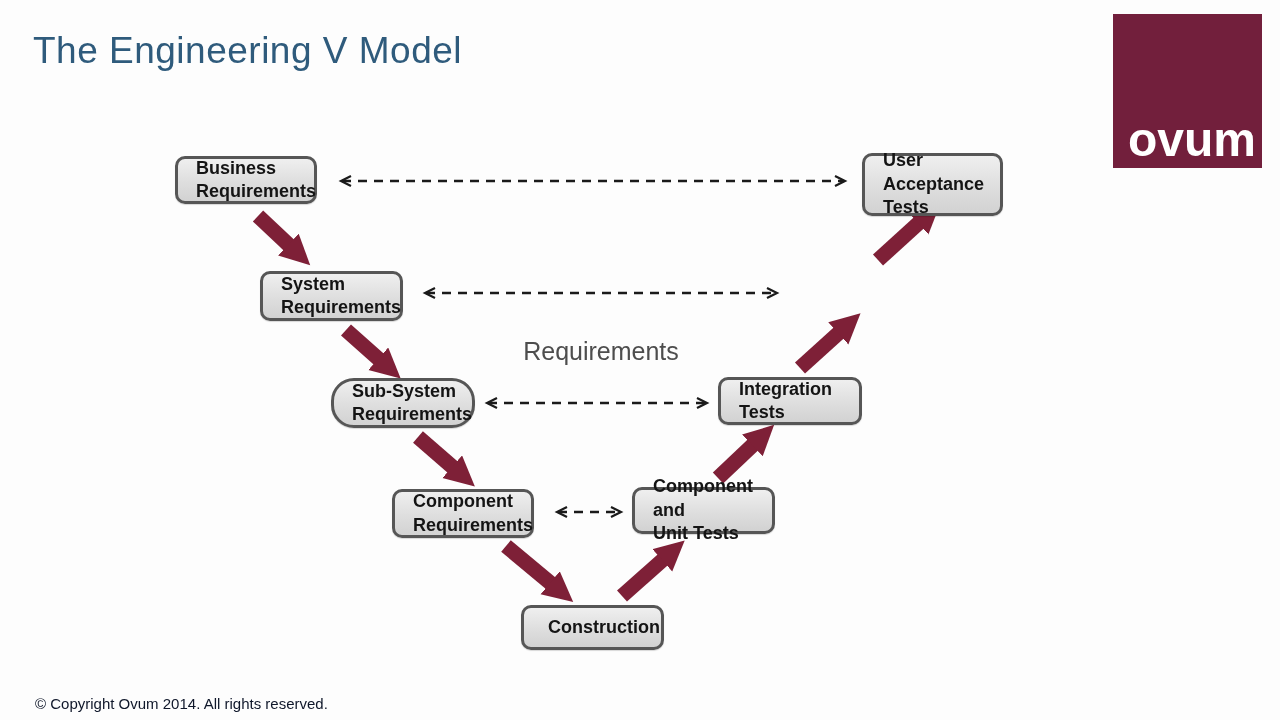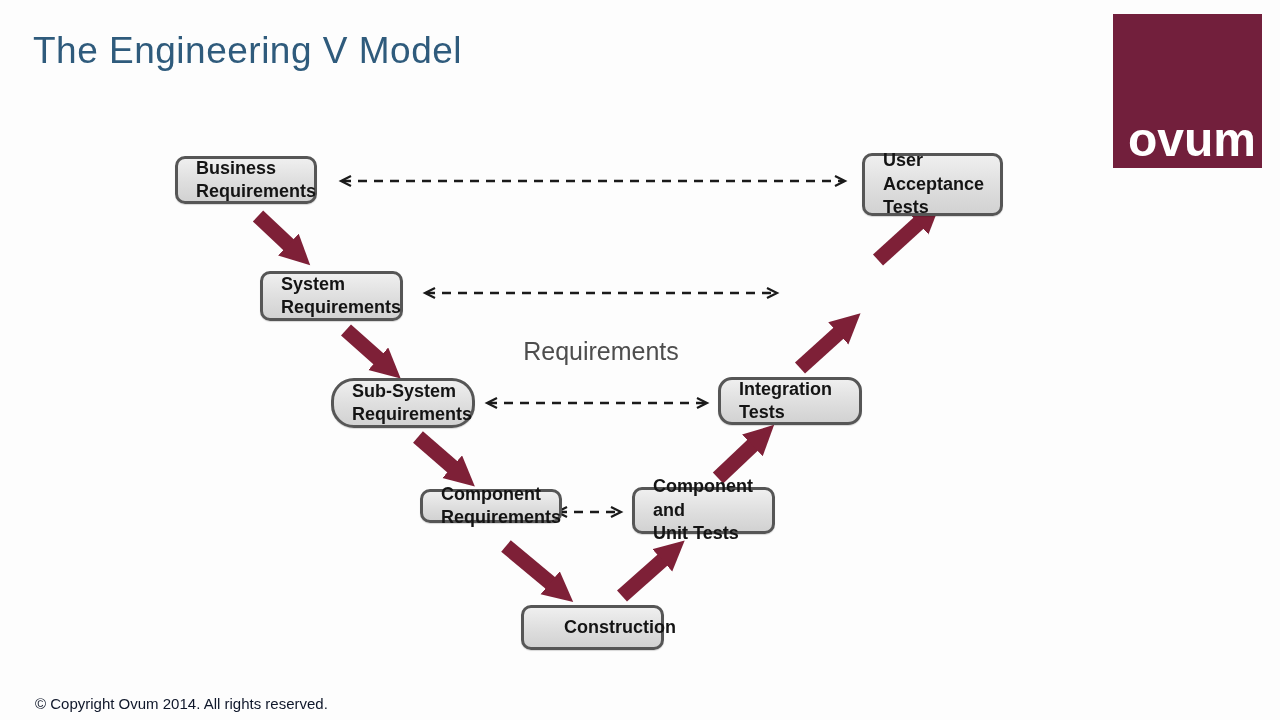--- a/index.html
+++ b/index.html
@@ -31,24 +31,24 @@
     border:3px solid #565656;border-radius:10px;
     display:flex;align-items:center;
     padding-left:18px;
     font-weight:bold;font-size:18px;line-height:1.3;color:#141414;
     box-shadow:0 1px 1px rgba(0,0,0,.15);
   }
   .node .lbl{white-space:pre-line;}
   #node-business{left:175px;top:156px;width:142px;height:48px;}
   #node-system{left:260px;top:271px;width:143px;height:50px;}
   #node-subsystem{left:331px;top:378px;width:144px;height:50px;border-radius:23px;}
-  #node-component{left:420px;top:489px;width:142px;height:34px;}
-  #node-construction{left:521px;top:605px;width:143px;height:45px;padding-left:40px;}
+  #node-component{left:392px;top:489px;width:142px;height:49px;}
+  #node-construction{left:521px;top:605px;width:143px;height:45px;padding-left:24px;}
   #node-unit-tests{left:632px;top:487px;width:143px;height:47px;}
-  #node-integration{left:718px;top:377px;width:144px;height:48px;border-radius:14px;}
+  #node-integration{left:718px;top:377px;width:144px;height:48px;}
   #node-system-tests{left:790px;top:267px;width:141px;height:47px;}
   #node-uat{left:862px;top:153px;width:141px;height:63px;}
   .phase-label{
     position:absolute;width:240px;text-align:center;
     font-size:25px;color:#4d4d4d;
   }
   #label-validation{left:460px;top:131px;}
   #label-verification{left:481px;top:337px;}
   .footer{
     position:absolute;left:35px;top:695px;

